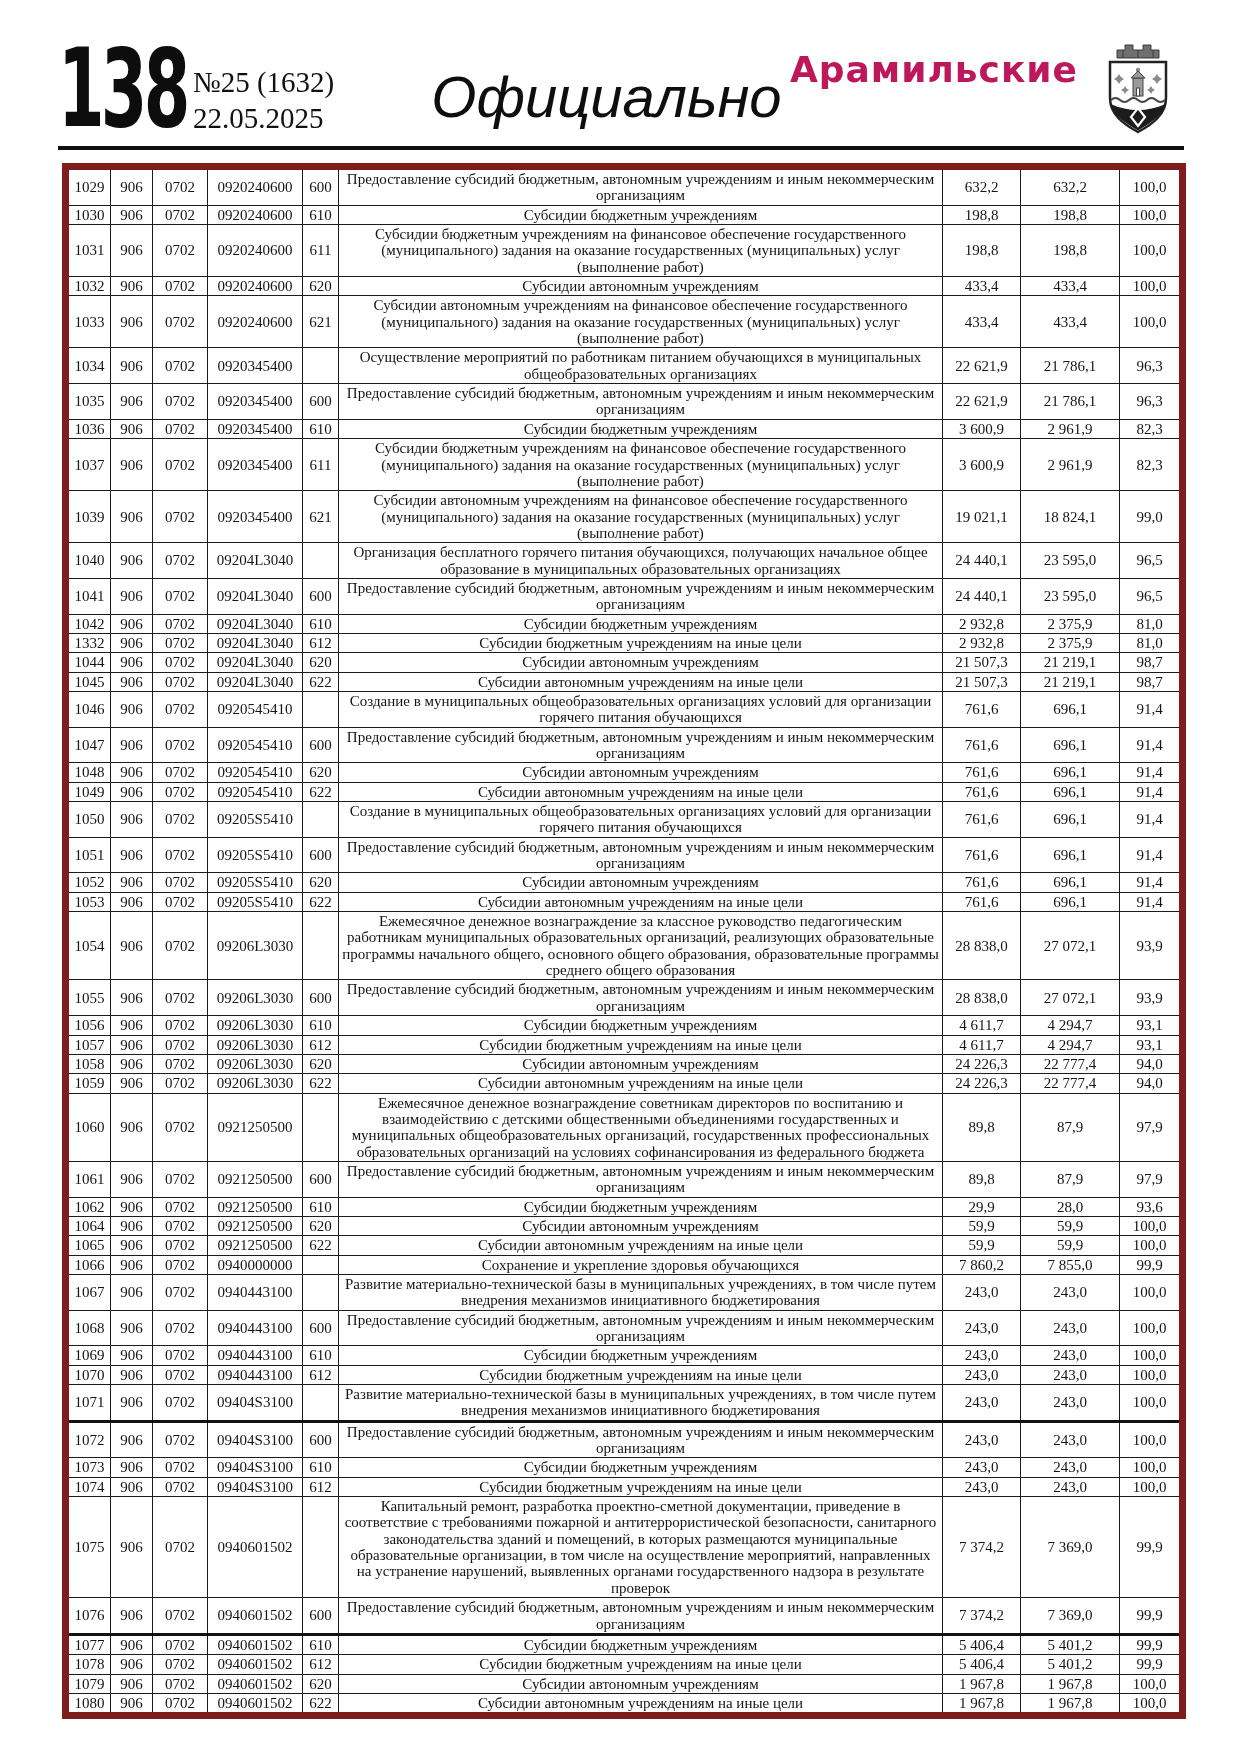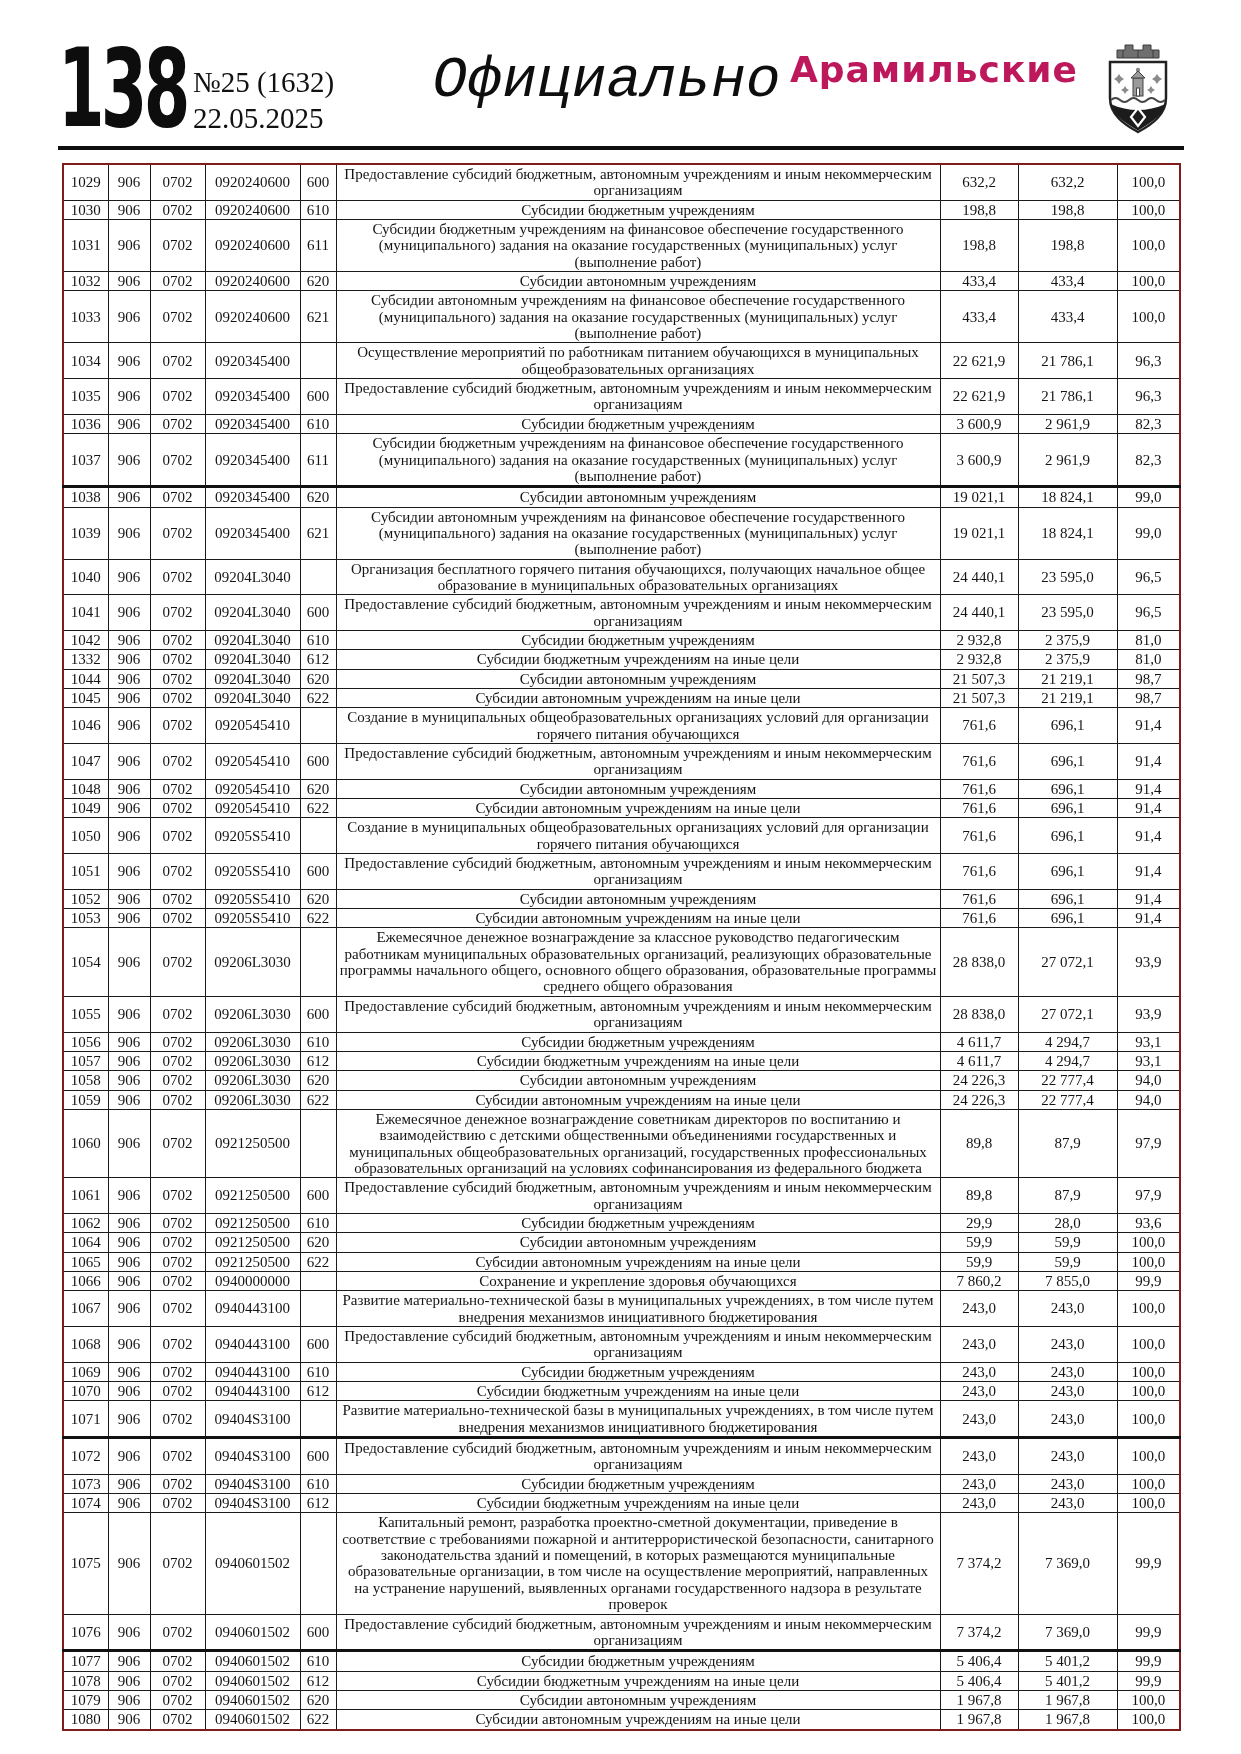--- a/index.html
+++ b/index.html
@@ -20,25 +20,25 @@
     font-weight: 800; font-size: 108px; line-height: 0.95;
     letter-spacing: -6px;
     transform: scaleX(0.62); transform-origin: left top;
     color: #0d0d0d;
   }
   .issue-block {
     position: absolute; left: 193px; top: 64px;
     font-size: 29px; line-height: 1.25; color: #111;
   }
   .section-title {
-    position: absolute; left: 50%; top: 52px;
+    position: absolute; left: 50%; top: 68px;
     transform: translateX(-54%);
     font-style: italic; font-size: 58px; line-height: 1;
     color: #0e0e0e;
-    font-family: Liberation Mono, monospace;
+    font-family: Liberation Sans, sans-serif;
   }
   .brand {
     position: absolute; right: 163px; top: 52px;
     text-align: center; line-height: 1;
     font-family: "DejaVu Sans", sans-serif;
   }
   .brand-top {
     font-weight: 800; font-size: 36px; letter-spacing: 1px;
     color: #be185d; display: block;
   }
@@ -50,21 +50,21 @@
   .header-rule {
     position: absolute; left: 58px; top: 146px;
     width: 1126px; height: 4px; background: #0f0f0f;
   }
 
   
   .table-wrap { position: absolute; left: 62px; top: 163px; }
   table.budget {
     border-collapse: collapse; table-layout: fixed;
     width: 1097px;
-    border: 2px solid #7f1d1d;
+    border: 7px solid #7f1d1d;
   }
   table.budget td {
     border: 1px solid #1b1b1b;
     font-size: 15px; line-height: 1.09;
     text-align: center; vertical-align: middle;
     padding: 1px 3px;
     white-space: normal;
   }
   table.budget td.c6, table.budget td.c7, table.budget td.c8 { white-space: nowrap; }
   tr.thick-top td { border-top: 3px solid #111; }
@@ -229,31 +229,20 @@
           <td class="c0">1037</td>
           <td class="c1">906</td>
           <td class="c2">0702</td>
           <td class="c3">0920345400</td>
           <td class="c4">611</td>
           <td class="c5">Субсидии бюджетным учреждениям на финансовое обеспечение государственного (муниципального) задания на оказание государственных (муниципальных) услуг (выполнение работ)</td>
           <td class="c6">3 600,9</td>
           <td class="c7">2 961,9</td>
           <td class="c8">82,3</td>
         </tr>
-        <tr class="thick-top">
-          <td class="c0">1038</td>
-          <td class="c1">906</td>
-          <td class="c2">0702</td>
-          <td class="c3">0920345400</td>
-          <td class="c4">620</td>
-          <td class="c5">Субсидии автономным учреждениям</td>
-          <td class="c6">19 021,1</td>
-          <td class="c7">18 824,1</td>
-          <td class="c8">99,0</td>
-        </tr>
         <tr>
           <td class="c0">1039</td>
           <td class="c1">906</td>
           <td class="c2">0702</td>
           <td class="c3">0920345400</td>
           <td class="c4">621</td>
           <td class="c5">Субсидии автономным учреждениям на финансовое обеспечение государственного (муниципального) задания на оказание государственных (муниципальных) услуг (выполнение работ)</td>
           <td class="c6">19 021,1</td>
           <td class="c7">18 824,1</td>
           <td class="c8">99,0</td>

